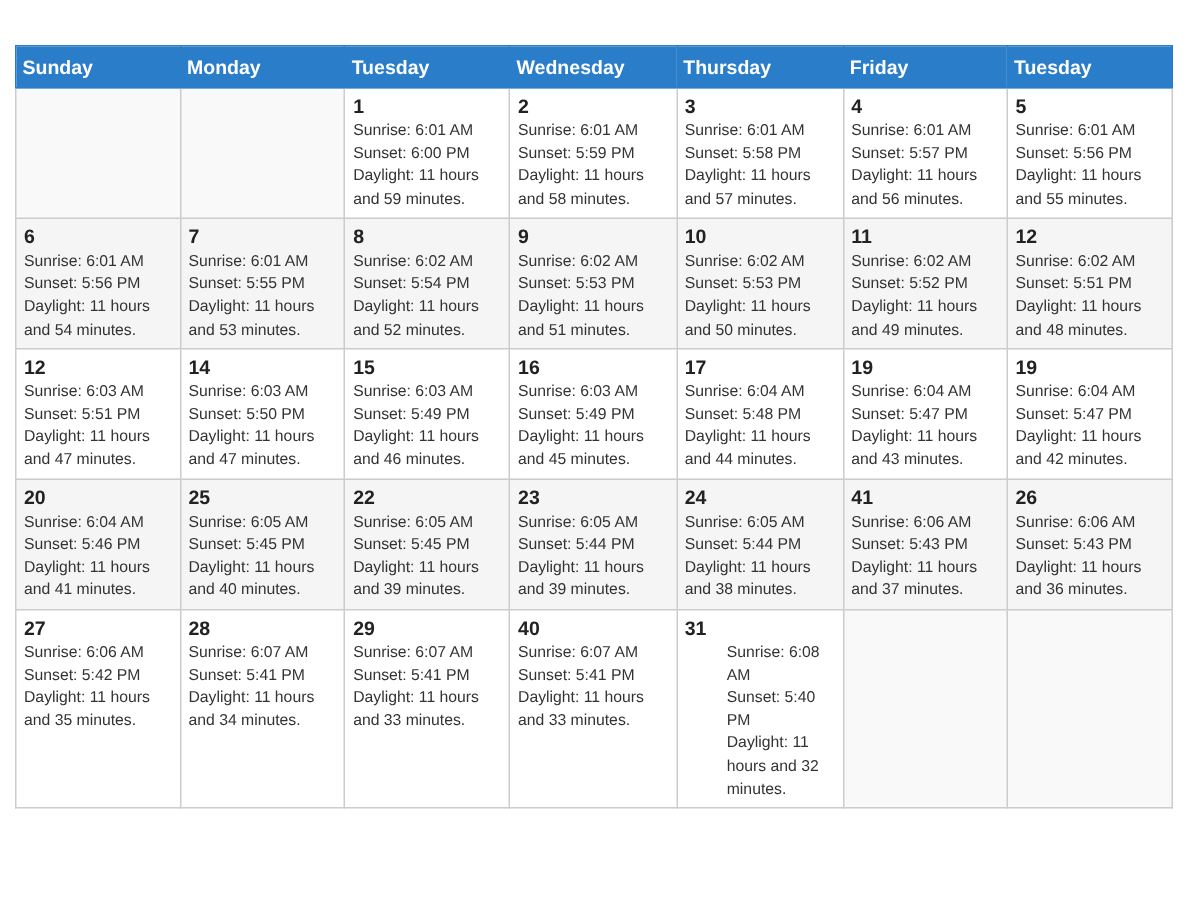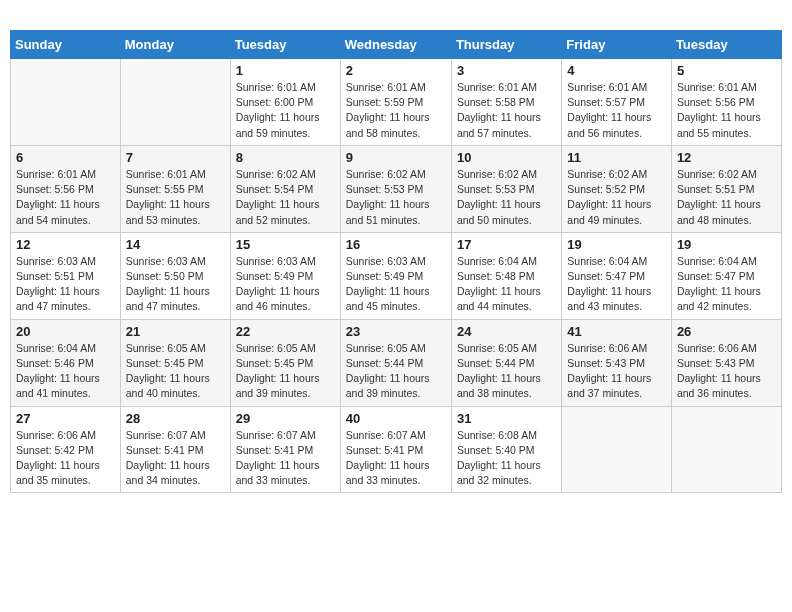--- a/index.html
+++ b/index.html
@@ -231,21 +231,21 @@
         </td>
       </tr>
       <tr>
         <td>
           <span class="day-num">20</span>
           <div class="day-info" style="white-space: pre-line;">Sunrise: 6:04 AM
 Sunset: 5:46 PM
 Daylight: 11 hours and 41 minutes.</div>
         </td>
         <td>
-          <span class="day-num">21</span>
+          <span class="day-num">25</span>
           <div class="day-info" style="white-space: pre-line;">Sunrise: 6:05 AM
 Sunset: 5:45 PM
 Daylight: 11 hours and 40 minutes.</div>
         </td>
         <td>
           <span class="day-num">22</span>
           <div class="day-info" style="white-space: pre-line;">Sunrise: 6:05 AM
 Sunset: 5:45 PM
 Daylight: 11 hours and 39 minutes.</div>
         </td>
@@ -294,21 +294,21 @@
 Daylight: 11 hours and 33 minutes.</div>
         </td>
         <td>
           <span class="day-num">40</span>
           <div class="day-info" style="white-space: pre-line;">Sunrise: 6:07 AM
 Sunset: 5:41 PM
 Daylight: 11 hours and 33 minutes.</div>
         </td>
         <td>
           <span class="day-num">31</span>
-          <div class="day-info" style="white-space: pre-line;">Sunrise: 6:08 AM
+          <div class="day-info" style="white-space: pre-line; margin-left: 28px;">Sunrise: 6:08 AM
 Sunset: 5:40 PM
 Daylight: 11 hours and 32 minutes.</div>
         </td>
         <td class="empty-cell"></td>
         <td class="empty-cell"></td>
       </tr>
     </tbody>
 </table>
 
 </body></html>

